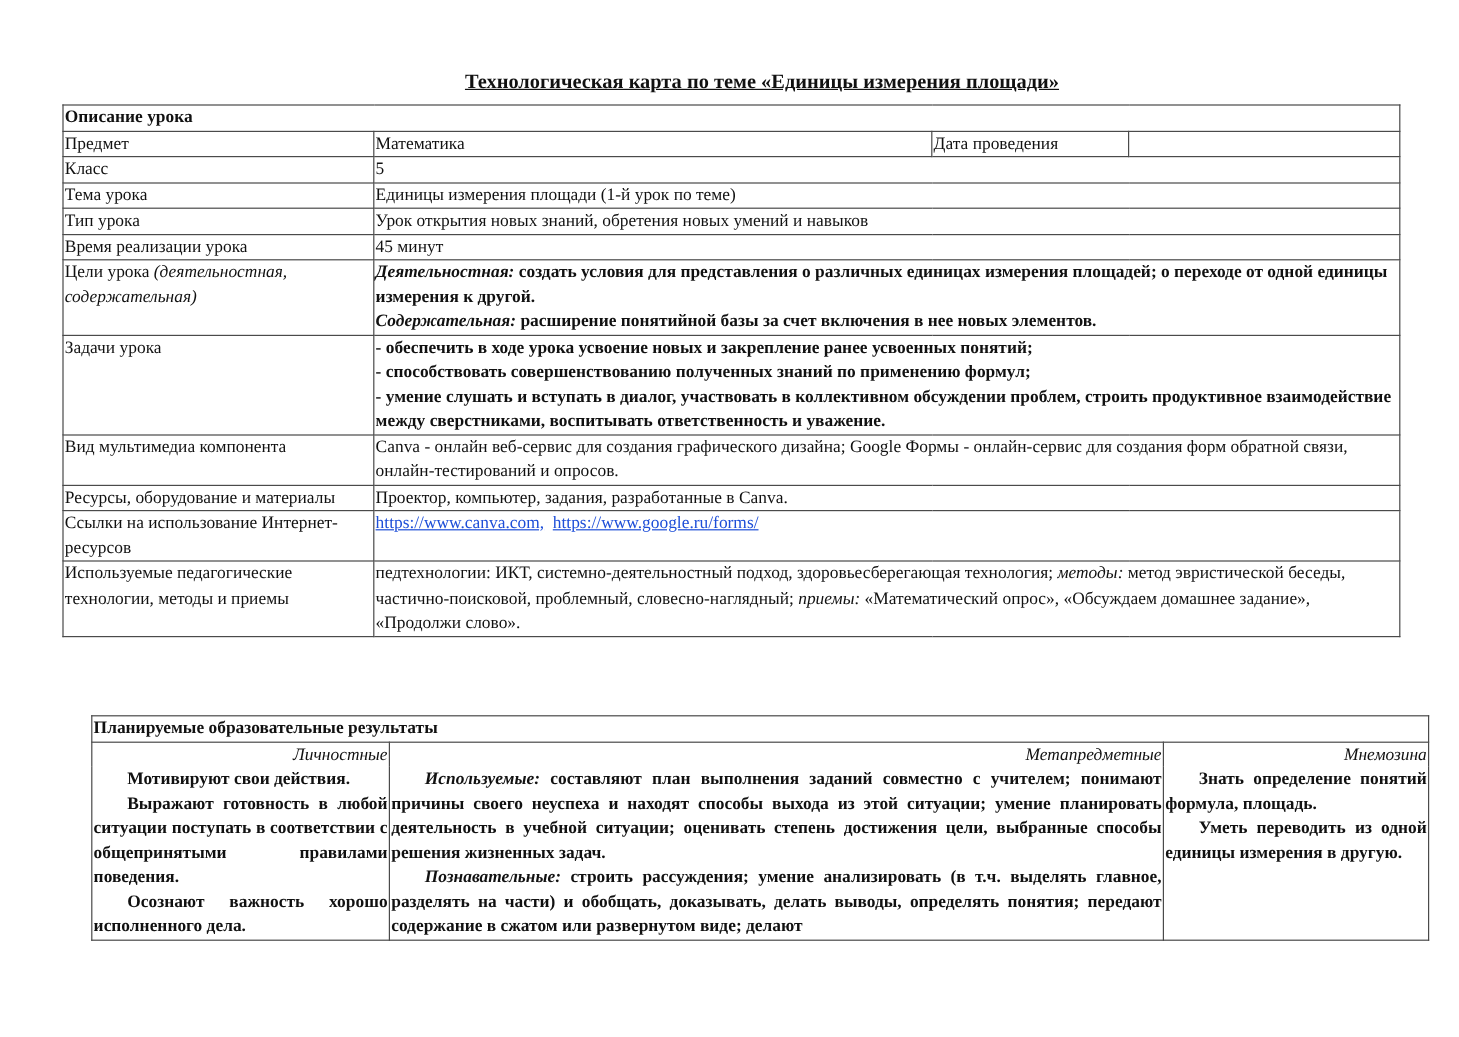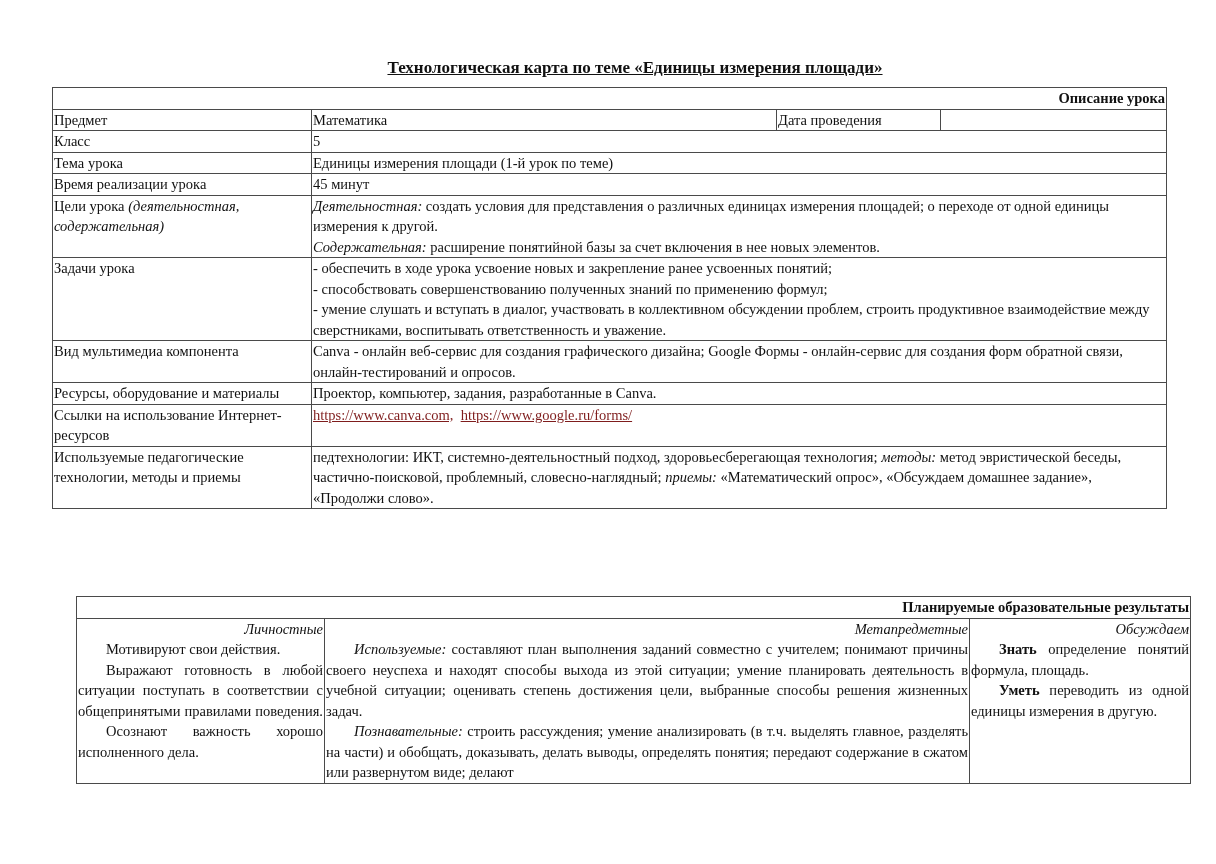--- a/index.html
+++ b/index.html
@@ -8,28 +8,28 @@
       font-family: "Liberation Serif", serif; color: #111; font-size: 14.5px;
     }
     .title {
       position: absolute; top: 58px; left: 0; width: 1270px; text-align: center;
       font-weight: bold; font-size: 17px; text-decoration: underline;
     }
     table { border-collapse: collapse; position: absolute; left: 52px; width: 1114px; table-layout: fixed; }
     td { border: 1.5px solid #4a4a4a; padding: 0 1px; vertical-align: top; line-height: 20.5px; }
     #t1 { top: 87px; }
     #t2 { top: 596px; margin-left: 24px; }
-    .section-head { text-align: right; font-weight: bold; height: 19px; }
+    .section-head { text-align: left; font-weight: bold; height: 19px; }
     .label { font-weight: normal; }
     .it { font-style: italic; }
-    .link { color: #7f1d1d; text-decoration: underline; }
+    .link { color: #1d4ed8; text-decoration: underline; }
     .center { text-align: right; }
     .indent { text-indent: 28px; }
     .just { text-align: justify; }
-    .p { margin: 0; }
+    .p { margin: 0; font-weight: bold; }
   </style>
 </head>
 <body>
 
 <div class="title">Технологическая карта  по теме «Единицы измерения площади»</div>
 
 <table id="t1">
   <colgroup>
     <col style="width:259px">
       <col style="width:465px">
@@ -46,20 +46,24 @@
     <td class="label">Дата проведения</td>
     <td></td>
   </tr>
   <tr>
     <td class="label">Класс</td>
     <td colspan="3">5</td>
   </tr>
   <tr>
     <td class="label">Тема урока</td>
     <td colspan="3">Единицы  измерения  площади  (1-й урок по теме)</td>
+  </tr>
+  <tr>
+    <td class="label">Тип урока</td>
+    <td colspan="3">Урок открытия  новых знаний,  обретения  новых  умений  и навыков</td>
   </tr>
   <tr>
     <td class="label">Время реализации урока</td>
     <td colspan="3">45 минут</td>
   </tr>
   <tr>
     <td><span class="label">Цели урока</span> <span class="it">(деятельностная, содержательная)</span></td>
     <td colspan="3">
       <div class="p"><span class="it">Деятельностная:</span><span> создать условия для представления  о различных  единицах  измерения  площадей;  о переходе от одной единицы  измерения  к другой.</span></div>
       <div class="p"><span class="it">Содержательная:</span><span> расширение  понятийной  базы за счет включения  в нее новых  элементов.</span></div>
@@ -98,21 +102,21 @@
       <col style="width:645px">
       <col style="width:221px">
   </colgroup>
   <tbody>
       <tr>
     <td colspan="3" class="section-head">Планируемые образовательные результаты</td>
   </tr>
   <tr>
     <td class="center it" style="border-bottom:none">Личностные</td>
     <td class="center it" style="border-bottom:none">Метапредметные</td>
-    <td class="center it" style="border-bottom:none">Обсуждаем</td>
+    <td class="center it" style="border-bottom:none">Мнемозина</td>
   </tr>
   <tr style="height:123px">
     <td class="just" style="border-top:none">
       <div class="p indent">Мотивируют  свои действия.</div>
       <div class="p indent" style="text-align-last:justify">Выражают готовность в любой ситуации  поступать  в соответствии с общепринятыми правилами поведения.</div>
       <div class="p indent">Осознают  важность  хорошо исполненного  дела.</div>
     </td>
     <td class="just" style="border-top:none">
       <div class="p indent"><span class="it">Используемые:</span><span> составляют  план  выполнения  заданий  совместно  с  учителем; понимают  причины  своего  неуспеха  и  находят  способы  выхода  из  этой  ситуации; умение планировать деятельность в учебной ситуации; оценивать степень достижения цели,  выбранные  способы решения  жизненных  задач.</span></div>
       <div class="p indent"><span class="it">Познавательные:</span><span> строить  рассуждения;  умение  анализировать  (в  т.ч.  выделять главное,  разделять  на  части)  и  обобщать,  доказывать,  делать  выводы,  определять понятия;  передают  содержание  в сжатом  или  развернутом  виде;  делают</span></div>

